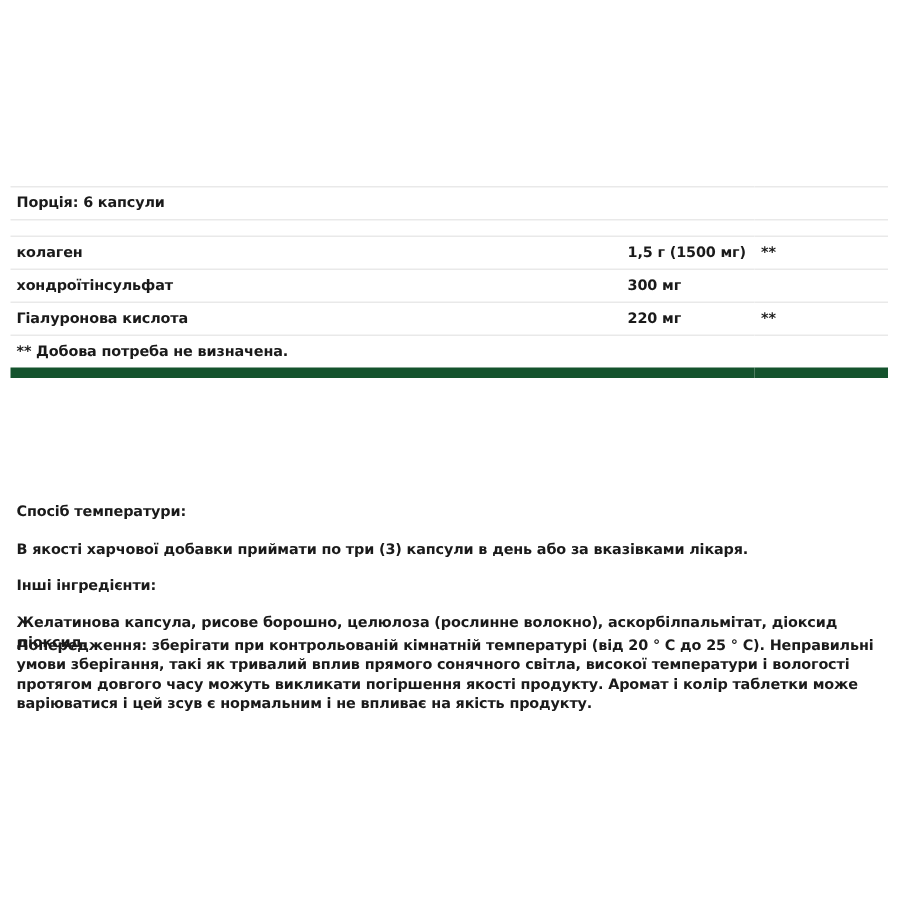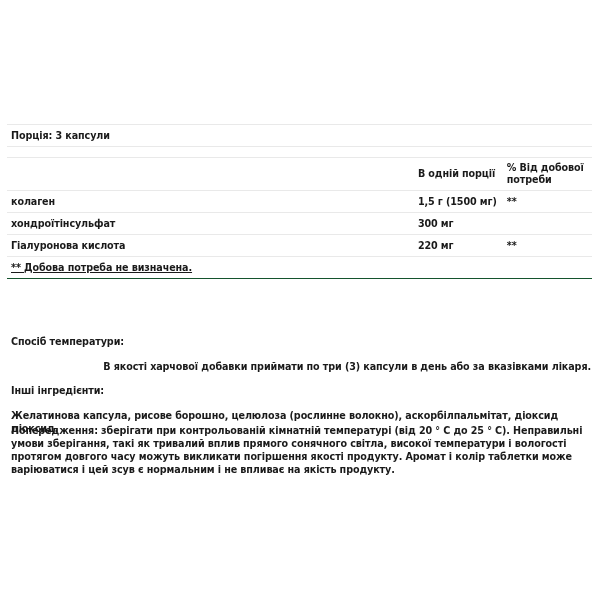--- a/index.html
+++ b/index.html
@@ -5,44 +5,39 @@
     html, body { margin: 0; padding: 0; background: #ffffff; }
     body {
       width: 600px; height: 600px; position: relative; overflow: hidden;
       font-family: "DejaVu Sans", sans-serif; color: #1a1a1a;
       font-weight: bold; font-size: 9.6px;
     }
     .wrap { position: absolute; left: 7px; top: 124px; width: 585px; }
     table { border-collapse: collapse; width: 585px; }
     td { border-top: 1px solid #e9e9e9; padding: 0 0 0 4px; vertical-align: middle; letter-spacing: -0.1px; }
     tr.r td { height: 21px; }
-    tr.last td { border-bottom: 1px solid #14532d; text-decoration: underline; }
+    tr.last td { border-bottom: 7px solid #14532d; }
     tr.hdr td { height: 32px; line-height: 12px; }
     tr.gap td { height: 10px; border-top: none; }
     .c1 { width: 409px; }
     .c2 { width: 86px; }
     .c3 { width: 86px; }
     .sec { position: absolute; left: 11px; width: 580px; line-height: 13px; letter-spacing: -0.1px; }
   </style>
 </head>
 <body>
 
 <div class="wrap">
   <table>
     <tbody>
     <tr class="r">
-      <td colspan="3">Порція: 3 капсули</td>
+      <td colspan="3">Порція: 6 капсули</td>
     </tr>
     <tr class="gap">
       <td colspan="3" style="border-top:1px solid #e9e9e9;"></td>
-    </tr>
-    <tr class="hdr">
-      <td class="c1"></td>
-      <td class="c2">В одній порції</td>
-      <td class="c3">% Від добової потреби</td>
     </tr>
     <tr class="r">
       <td class="c1">колаген</td>
       <td class="c2">1,5 г (1500 мг)</td>
       <td class="c3">**</td>
     </tr>
     <tr class="r">
       <td class="c1">хондроїтінсульфат</td>
       <td class="c2">300 мг</td>
       <td class="c3"></td>
@@ -53,16 +48,16 @@
       <td class="c3">**</td>
     </tr>
     <tr class="r last">
       <td colspan="3">** Добова потреба не визначена.</td>
     </tr>
   </tbody>
     </table>
 </div>
 
 <div class="sec" style="top:335px;">Спосіб температури:</div>
-<div class="sec" style="top:360px;text-align:right;">В якості харчової добавки приймати по три (3) капсули в день або за вказівками лікаря.</div>
+<div class="sec" style="top:360px;">В якості харчової добавки приймати по три (3) капсули в день або за вказівками лікаря.</div>
 <div class="sec" style="top:384px;">Інші інгредієнти:</div>
 <div class="sec" style="top:409px;">Желатинова капсула, рисове борошно, целюлоза (рослинне волокно), аскорбілпальмітат, діоксид діоксид.</div>
 <div class="sec" style="top:424px; width:578px;">Попередження: зберігати при контрольованій кімнатній температурі (від 20 ° С до 25 ° С). Неправильні умови зберігання, такі як тривалий вплив прямого сонячного світла, високої температури і вологості протягом довгого часу можуть викликати погіршення якості продукту. Аромат і колір таблетки може варіюватися і цей зсув є нормальним і не впливає на якість продукту.</div>
 
 </body></html>

